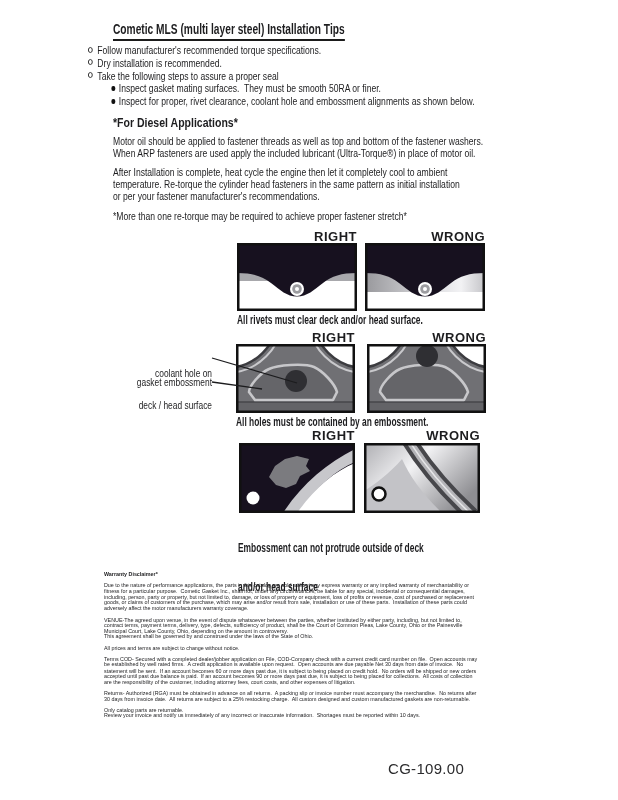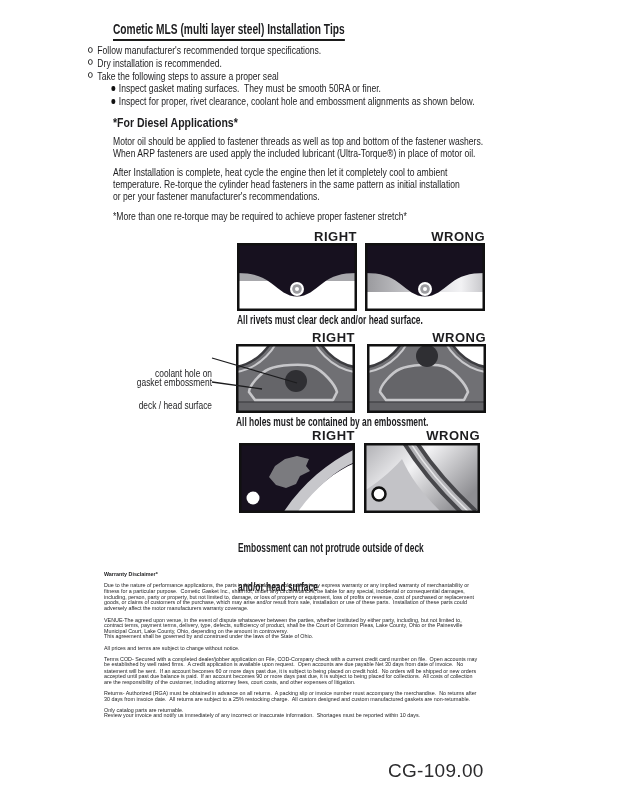--- a/index.html
+++ b/index.html
@@ -21,21 +21,21 @@
   .dhead{font-size:13.5px;font-weight:bold;margin-bottom:7px;white-space:pre;}
   .dp{margin-bottom:8px;}
   .dline{white-space:pre;}
   .flab{position:absolute;font-size:13px;font-weight:bold;text-align:right;letter-spacing:.5px;}
   .cap{position:absolute;font-size:12px;font-weight:bold;line-height:13px;white-space:pre;
        transform:scaleX(0.7);transform-origin:0 0;}
   .fig{position:absolute;display:block;}
   .ann{position:absolute;font-size:10.5px;line-height:10.8px;text-align:right;white-space:pre;
        transform:scaleX(0.8);transform-origin:100% 0;}
   .leader{position:absolute;left:100px;top:338px;pointer-events:none;}
-  .partnum{position:absolute;left:388px;top:760px;font-size:19px;color:#2b2b2d;letter-spacing:.3px;}
+  .partnum{position:absolute;left:388px;top:760px;font-size:15px;color:#2b2b2d;letter-spacing:.3px;}
   .disc{position:absolute;left:104px;top:572px;width:780px;font-size:8px;line-height:8.6px;color:#242426;
         transform:scale(0.67);transform-origin:0 0;}
   .disc-h{font-weight:bold;margin-bottom:8px;white-space:pre;}
   .dpar{margin-bottom:8px;}
   .dl{white-space:pre;}
 </style>
 </head>
 <body>
 
 <div class="page">

